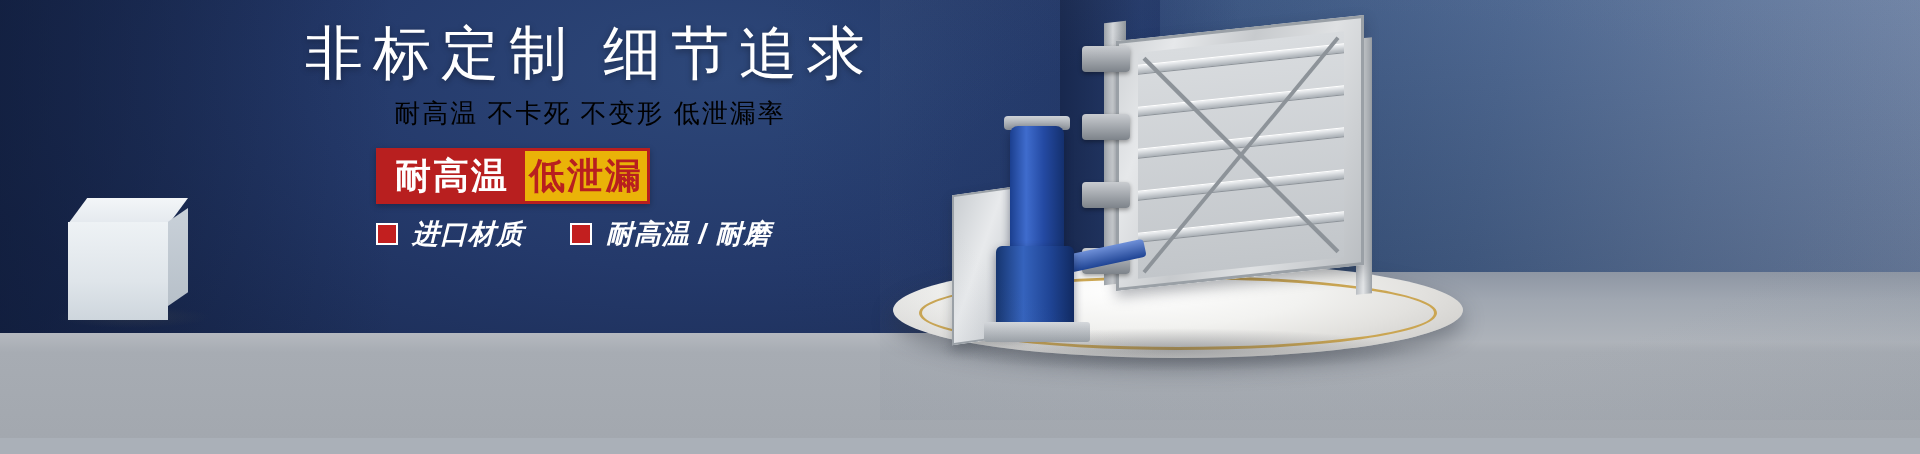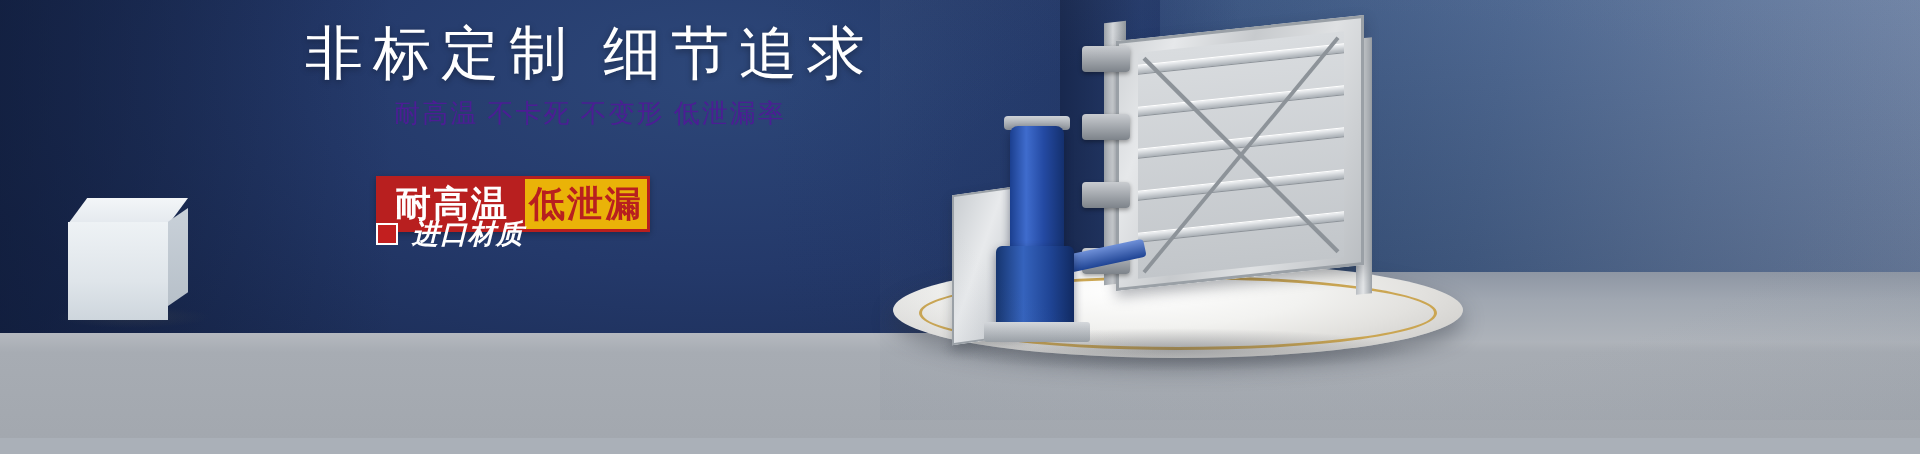--- a/index.html
+++ b/index.html
@@ -81,31 +81,30 @@
     position:absolute; left:280px; top:18px; width:620px;
     text-align:center;
     font-size:58px; line-height:70px; font-weight:400;
     color:#ffffff; letter-spacing:10px;
     text-shadow:0 2px 6px rgba(0,0,0,.35);
     white-space:nowrap;
   }
   .subhead {
     position:absolute; left:300px; top:96px; width:580px;
     text-align:center;
-    font-size:26px; line-height:34px; color:#4c1d95;
+    font-size:26px; line-height:34px; color:#000000;
     letter-spacing:2px; white-space:nowrap;
   }
 
   .badge {
     position:absolute; left:376px; top:148px;
     display:flex; align-items:flex-start;
     border:3px solid #b81f1f;
     background:#ffffff;
     box-shadow:0 2px 6px rgba(0,0,0,.28);
-    margin-top:28px;
   }
   .badge .seg-red {
     background:#b81f1f; color:#ffffff;
     font-size:36px; line-height:50px; font-weight:700;
     padding:0 16px; letter-spacing:2px; white-space:nowrap;
   }
   .badge .seg-white {
     background:#eab308; color:#b81f1f;
     font-size:36px; line-height:50px; font-weight:700;
     padding:0 4px; letter-spacing:2px; white-space:nowrap;
@@ -282,20 +281,24 @@
 
   <div class="badge">
     <div class="seg-red">耐高温</div>
     <div class="seg-white">低泄漏</div>
   </div>
 
   <div class="bullets">
     <div class="bullet">
       <span class="sq"></span>
       <span class="txt">进口材质</span>
+    </div>
+    <div class="bullet">
+      <span class="sq"></span>
+      <span class="txt">耐高温 / 耐磨</span>
     </div>
   </div>
 
 
   <div class="pedestal">
     <div class="slab"></div>
     <div class="ring"></div>
     <div class="shadow"></div>
   </div>
 

